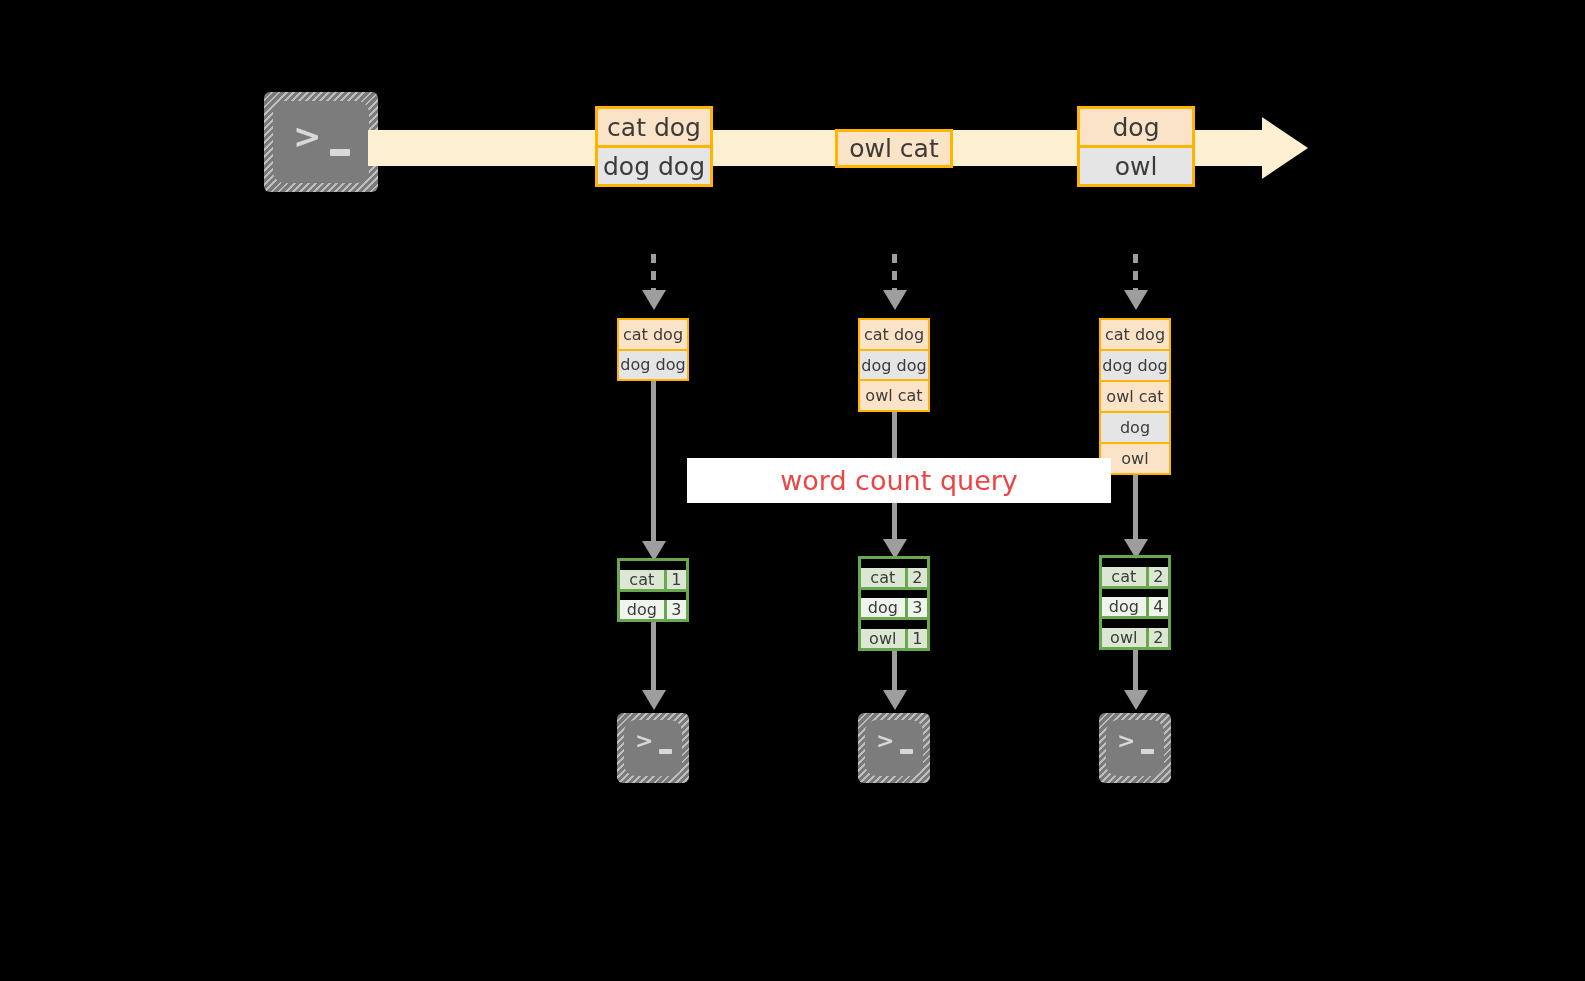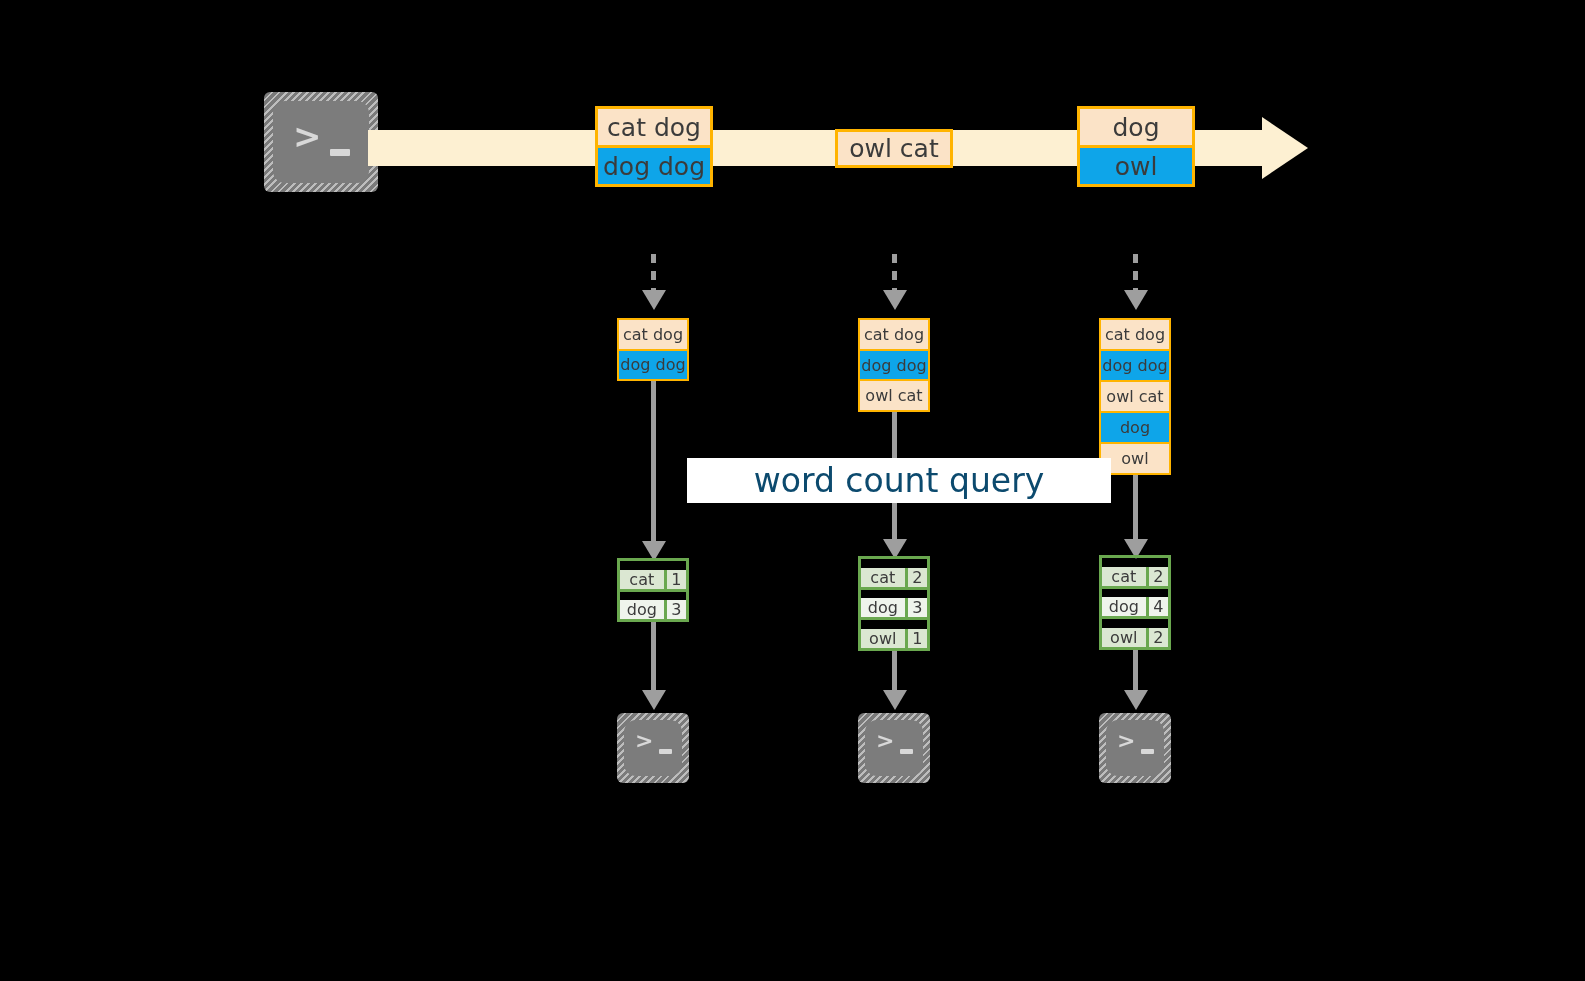--- a/index.html
+++ b/index.html
@@ -59,21 +59,21 @@
   .msgbox .cell{
     flex:1 1 0;
     display:flex;
     align-items:center;
     justify-content:center;
     color:#3b3b3b;
     box-sizing:border-box;
     white-space:nowrap;
   }
   .msgbox .cell.odd{background:#fbe3c7;}
-  .msgbox .cell.even{background:#0ea5e9;}
+  .msgbox .cell.even{background:#e5e5e5;}
   .msgbox .cell + .cell{border-top:3px solid #ffb400;}
 
   .stream-msg .cell{font-size:25px;}
   .buf-msg   .cell{font-size:16px;}
   .buf-msg   .cell + .cell{border-top:2px solid #ffb400;}
   .buf-msg{border-width:2px;}
 
   
   .restable{
     position:absolute;
@@ -112,22 +112,22 @@
     border-top:20px solid #9e9e9e;
   }
 
   
   .querylabel{
     position:absolute;
     background:#ffffff;
     display:flex;
     align-items:center;
     justify-content:center;
-    color:#0c4a6e;
-    font-size:33px;
+    color:#ef4444;
+    font-size:27px;
     white-space:nowrap;
   }
 </style>
 </head>
 <body>
 
 <div id="stage">
 
   <div class="console" style="left:264px;top:92px;width:114px;height:100px;">
     <div class="console-inner">

